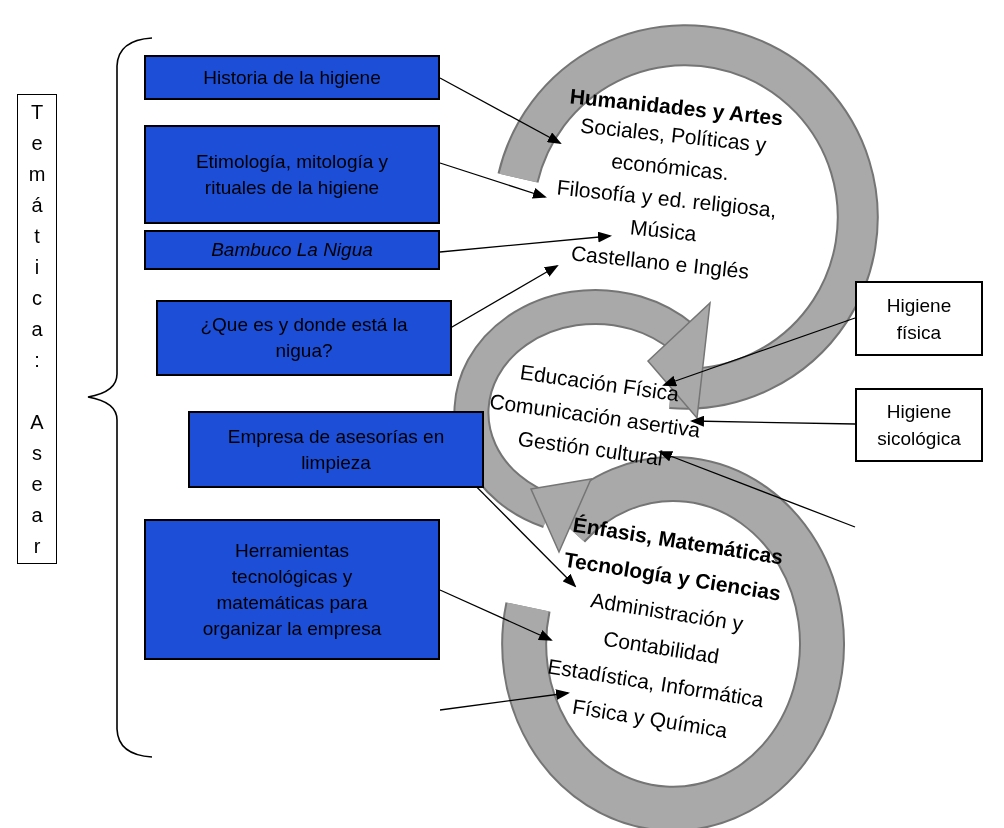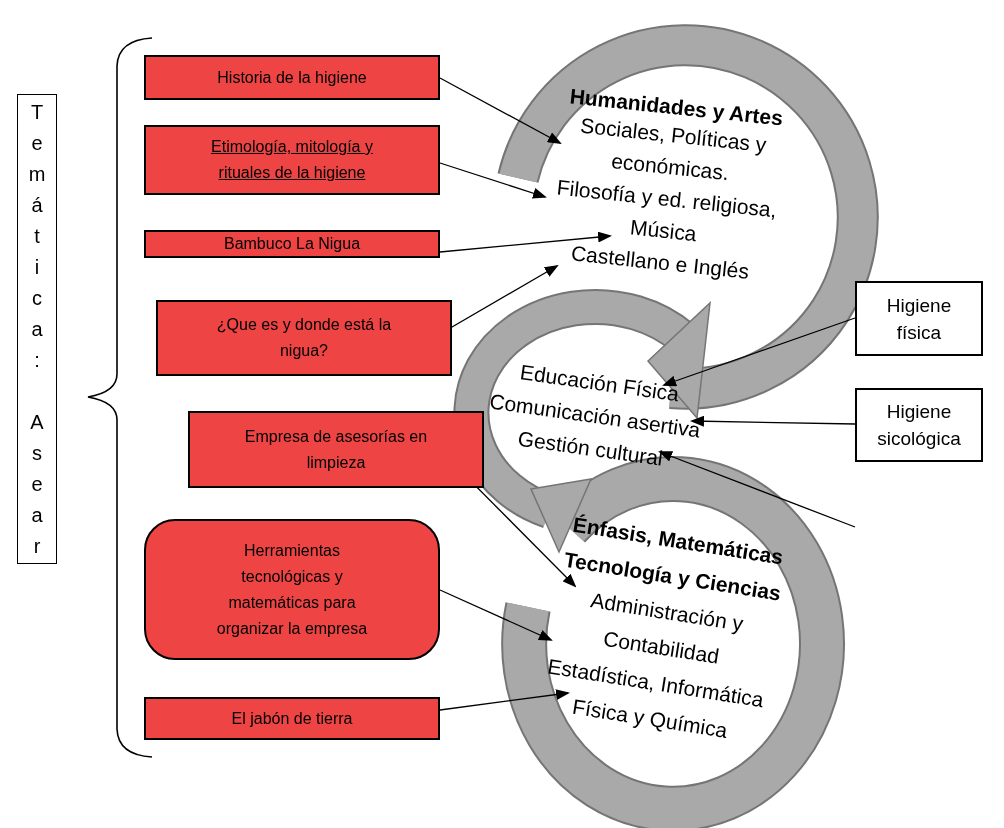--- a/index.html
+++ b/index.html
@@ -12,28 +12,28 @@
     color: #000;
     overflow: hidden;
   }
   #bg-svg { position: absolute; left: 0; top: 0; z-index: 1; }
 
   .lbox {
     position: absolute;
     left: 144px;
     width: 296px;
     box-sizing: border-box;
-    background: #ef4444;
+    background: #1d4ed8;
     border: 2px solid #000;
     display: flex;
     align-items: center;
     justify-content: center;
     text-align: center;
     white-space: pre-line;
-    font-size: 16px;
+    font-size: 19px;
     line-height: 26px;
     z-index: 3;
   }
   .rbox {
     position: absolute;
     left: 855px;
     width: 128px;
     box-sizing: border-box;
     background: #fff;
     border: 2px solid #000;
@@ -132,32 +132,31 @@
 :
  
 A
 s
 e
 a
 r</div>
   </div>
 
   <div class="lbox" style="top:55px;  height:45px;">Historia de la higiene</div>
-  <div class="lbox" style="top:125px; height:70px;text-decoration:underline;">Etimología, mitología y
+  <div class="lbox" style="top:125px; height:99px;">Etimología, mitología y
 rituales de la higiene</div>
-  <div class="lbox" style="top:230px; height:28px;">Bambuco La Nigua</div>
+  <div class="lbox" style="top:230px; height:40px;font-style:italic;">Bambuco La Nigua</div>
   <div class="lbox" style="top:300px; height:76px;margin-left:12px;">¿Que es y donde está la
 nigua?</div>
   <div class="lbox" style="top:411px; height:77px;margin-left:44px;">Empresa de asesorías en
 limpieza</div>
-  <div class="lbox" style="top:519px; height:141px;border-radius:31px;">Herramientas
+  <div class="lbox" style="top:519px; height:141px;">Herramientas
 tecnológicas y
 matemáticas para
 organizar la empresa</div>
-  <div class="lbox" style="top:697px; height:43px;">El jabón de tierra</div>
 
   <div class="rbox" style="top:281px; height:75px;">Higiene
 física</div>
   <div class="rbox" style="top:388px; height:74px;">Higiene
 sicológica</div>
 
   <div class="ringblock" id="ringblock-top">
     <div class="title">Humanidades y Artes</div>
     <div class="line">Sociales, Políticas y</div>
     <div class="line">económicas.</div>

